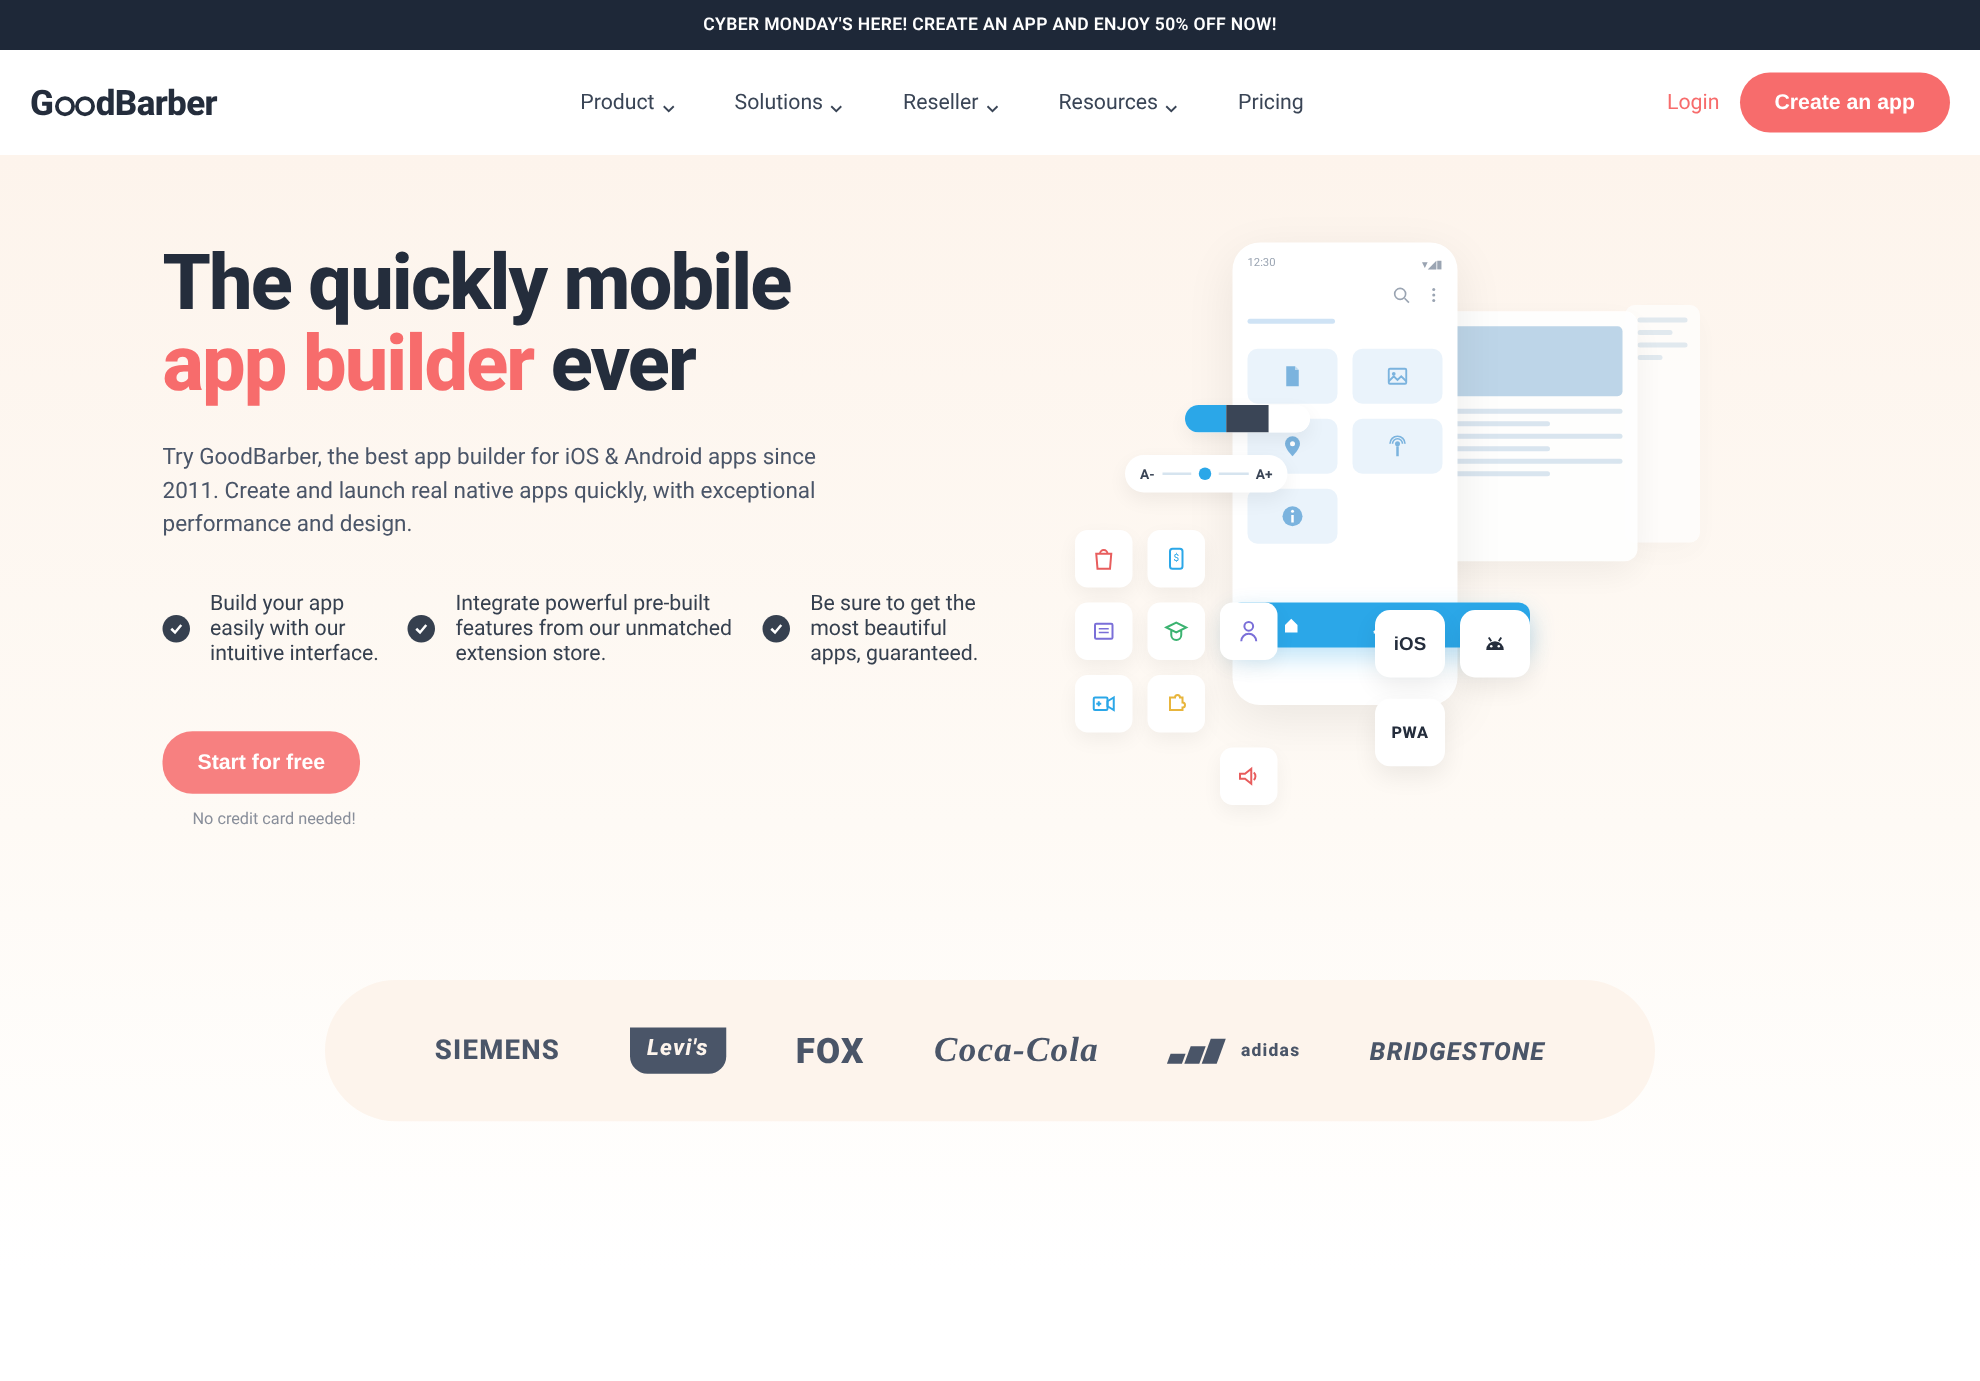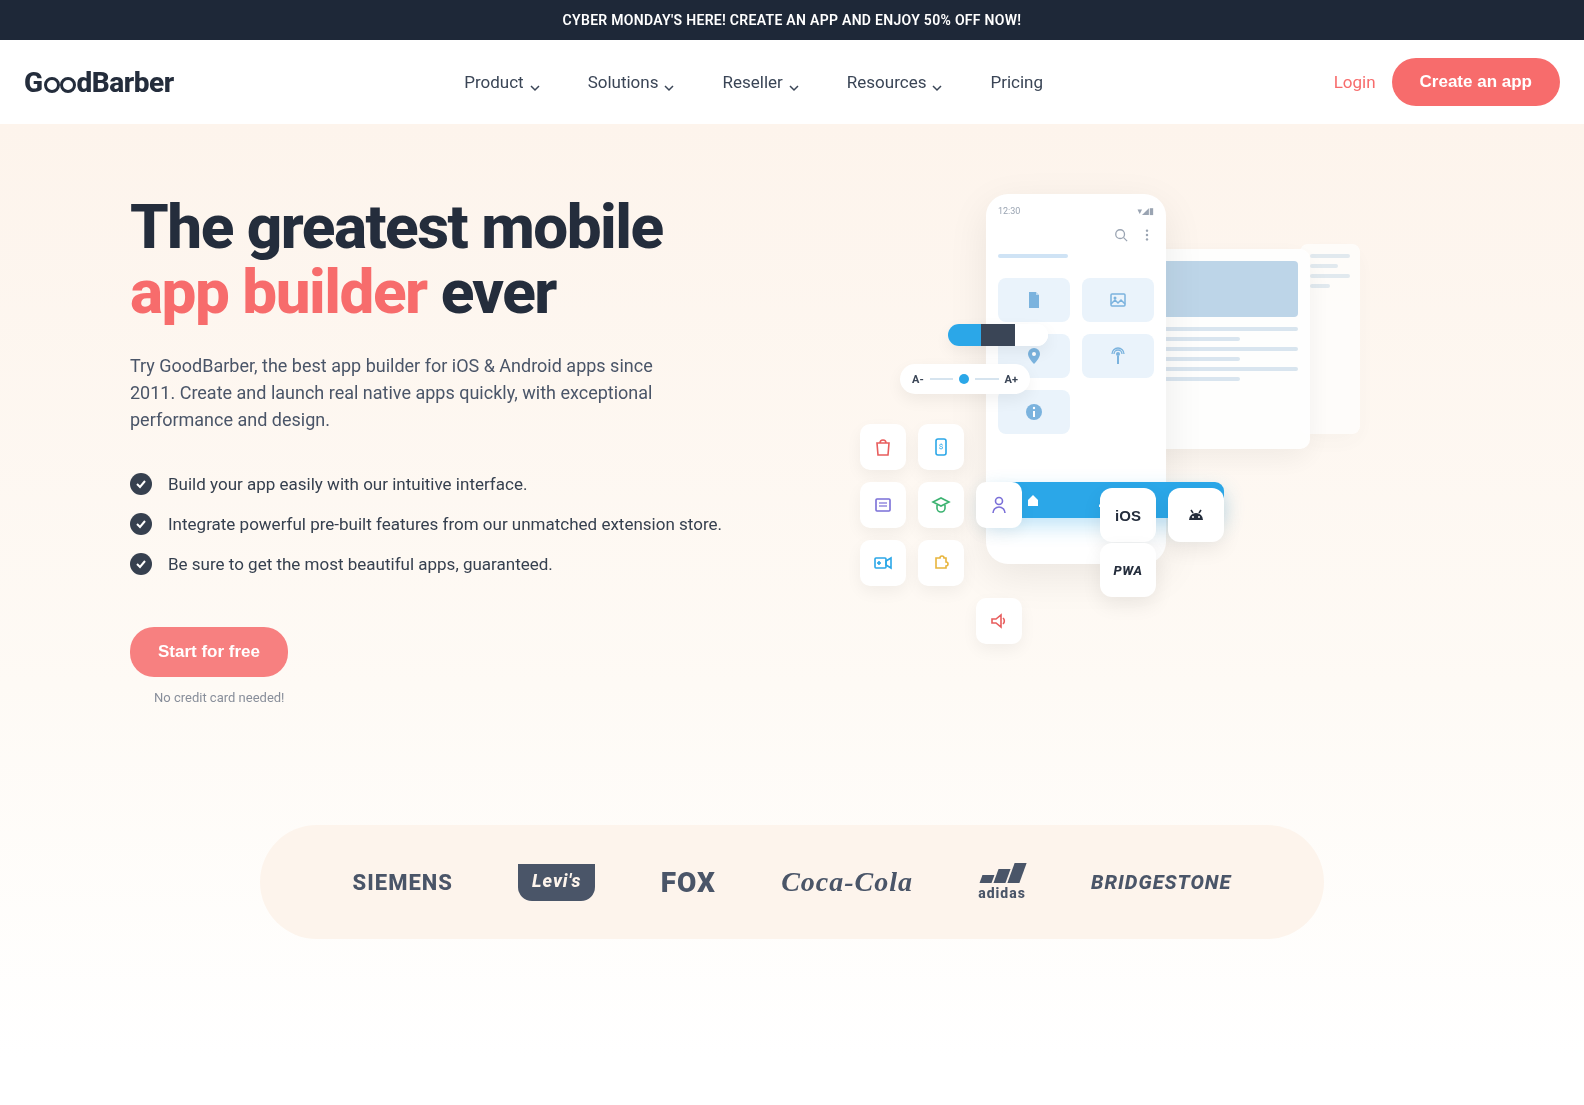--- a/index.html
+++ b/index.html
@@ -17,21 +17,21 @@
 .nav-right { display: flex; align-items: center; gap: 16px; }
 .login { color: #f76c6c; font-size: 17px; cursor: pointer; }
 .cta { background: #f76c6c; color: #fff; border: none; padding: 14px 28px; border-radius: 24px; font-size: 17px; font-weight: 700; cursor: pointer; }
 
 .hero { background: linear-gradient(180deg, #fdf4ec 0%, #fefaf5 60%, #ffffff 100%); padding: 70px 130px 120px; position: relative; }
 .hero-inner { display: flex; gap: 60px; }
 .hero-left { flex: 1; max-width: 670px; }
 .hero-title { font-size: 62px; font-weight: 800; line-height: 1.05; letter-spacing: -1.5px; color: #242d3c; }
 .hero-title .accent { color: #f76c6c; }
 .hero-desc { margin-top: 28px; font-size: 18px; line-height: 1.5; color: #4a5568; max-width: 560px; }
-.bullets { margin-top: 40px; display: flex; flex-direction: column; gap: 18px; justify-content: flex-end; }
+.bullets { margin-top: 40px; display: flex; flex-direction: row; gap: 18px; justify-content: flex-end; }
 .bullet { display: flex; align-items: center; gap: 16px; font-size: 17px; color: #36404f; }
 .check { width: 22px; height: 22px; background: #36404f; border-radius: 50%; display: flex; align-items: center; justify-content: center; flex-shrink: 0; }
 .check svg { width: 12px; height: 12px; }
 .hero-ctas { margin-top: 52px; display: flex; gap: 14px; align-items: center; justify-content: space-between; }
 .btn-primary { background: #f78080; color: #fff; border: none; padding: 15px 28px; border-radius: 24px; font-size: 17px; font-weight: 700; cursor: pointer; }
 .btn-secondary { background: transparent; border: 1.5px solid #f76c6c; color: #f76c6c; padding: 14px 30px; border-radius: 24px; font-size: 17px; font-weight: 600; cursor: pointer; }
 .no-cc { margin-top: 13px; font-size: 13px; color: #888e9a; margin-left: 24px; }
 
 .hero-right { flex: 0 0 540px; position: relative; height: 470px; }
 .phone { position: absolute; width: 180px; height: 370px; background: #fff; border-radius: 22px; box-shadow: 0 12px 40px rgba(0,0,0,0.08); left: 126px; top: 0; padding: 12px; }
@@ -63,28 +63,28 @@
 .font-pill .line { flex: 1; height: 2px; background: #d6e4ef; margin: 0 6px; }
 
 .icon-grid { position: absolute; left: 0; top: 230px; display: grid; grid-template-columns: repeat(3, 46px); gap: 12px; }
 .icon-tile { width: 46px; height: 46px; background: #fff; border-radius: 10px; box-shadow: 0 6px 16px rgba(0,0,0,0.05); display: flex; align-items: center; justify-content: center; }
 .icon-tile svg { width: 22px; height: 22px; }
 .icon-tile.speaker { grid-column: 3; }
 
 .platform { position: absolute; width: 56px; height: 54px; background: #fff; border-radius: 12px; box-shadow: 0 8px 20px rgba(0,0,0,0.07); display: flex; align-items: center; justify-content: center; font-size: 15px; font-weight: 800; }
 .platform.ios { left: 240px; top: 294px; font-family: -apple-system, sans-serif; }
 .platform.android { left: 308px; top: 294px; }
-.platform.pwa { left: 240px; top: 349px; font-size: 13px; letter-spacing: 0.5px; font-style: italic; }
+.platform.pwa { left: 240px; top: 365px; font-size: 13px; letter-spacing: 0.5px; }
 
 .brands { margin: 120px 130px 0; background: #fdf4ec; border-radius: 60px; padding: 38px 60px; display: flex; align-items: center; justify-content: space-around; }
 .brand { color: #4a5568; font-weight: 800; font-size: 22px; letter-spacing: 1px; }
 .brand.levis { background: #4a5568; color: #fdf4ec; padding: 6px 14px 10px; border-radius: 0 0 14px 14px; font-style: italic; font-size: 18px; position: relative; }
 .brand.fox { font-size: 28px; font-weight: 900; }
 .brand.coca { font-family: cursive; font-style: italic; font-size: 28px; font-weight: 700; }
-.brand.adidas { display: flex; flex-direction: column; align-items: center; gap: 2px; font-size: 14px; }
+.brand.adidas { display: flex; flex-direction: row; align-items: center; gap: 16px; font-size: 14px; }
 .adidas-bars { display: flex; gap: 3px; align-items: flex-end; }
 .adidas-bars span { width: 12px; background: #4a5568; transform: skewX(-20deg); }
 .brand.bridgestone { font-style: italic; font-size: 20px; }
 </style>
 </head>
 <body>
 
 <div class="banner">CYBER MONDAY'S HERE! CREATE AN APP AND ENJOY 50% OFF NOW!</div>
 
 <nav class="nav">
@@ -123,21 +123,21 @@
   <div class="nav-right">
     <a class="login">Login</a>
     <button class="cta">Create an app</button>
   </div>
 </nav>
 
 <section class="hero">
   <div class="hero-inner">
     <div class="hero-left">
       <h1 class="hero-title">
-        <span>The greatest mobile</span><br>
+        <span>The quickly mobile</span><br>
         <span class="accent">app builder</span><span> ever</span>
       </h1>
       <p class="hero-desc">Try GoodBarber, the best app builder for iOS &amp; Android apps since 2011. Create and launch real native apps quickly, with exceptional performance and design.</p>
       <div class="bullets">
         <div class="bullet">
           <span class="check">
               <svg viewBox="0 0 12 12">
                 <path d="M2 6l3 3 5-6" stroke="#fff" stroke-width="2" fill="none"></path>
               </svg>
             </span>

